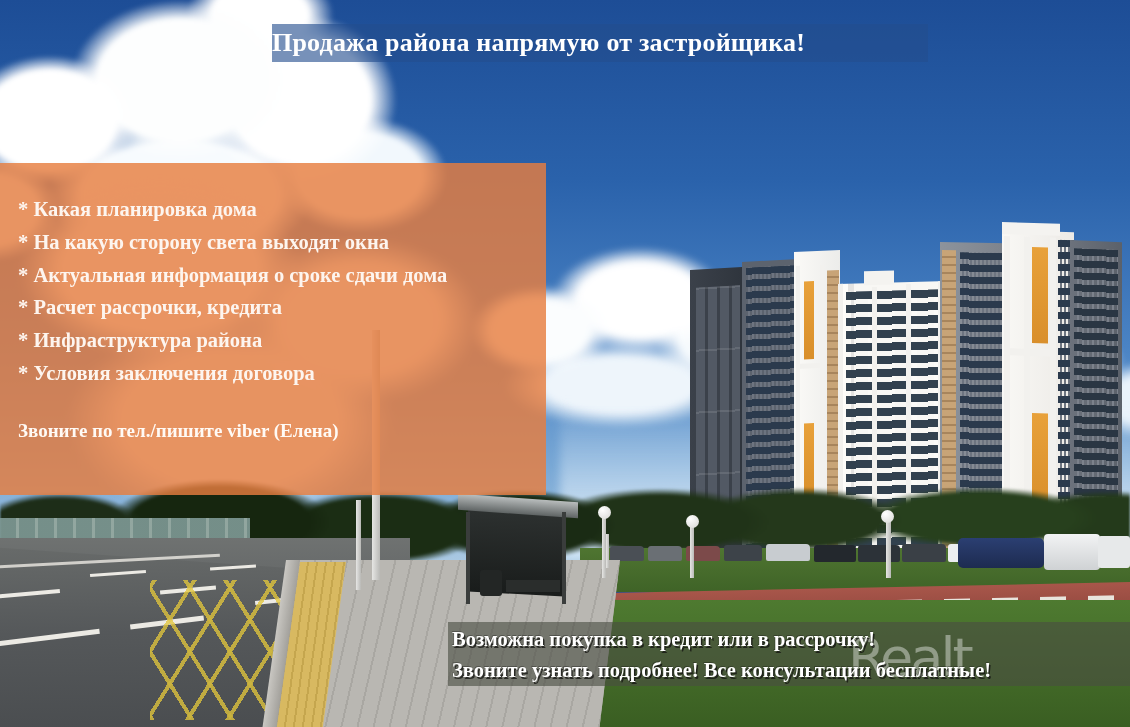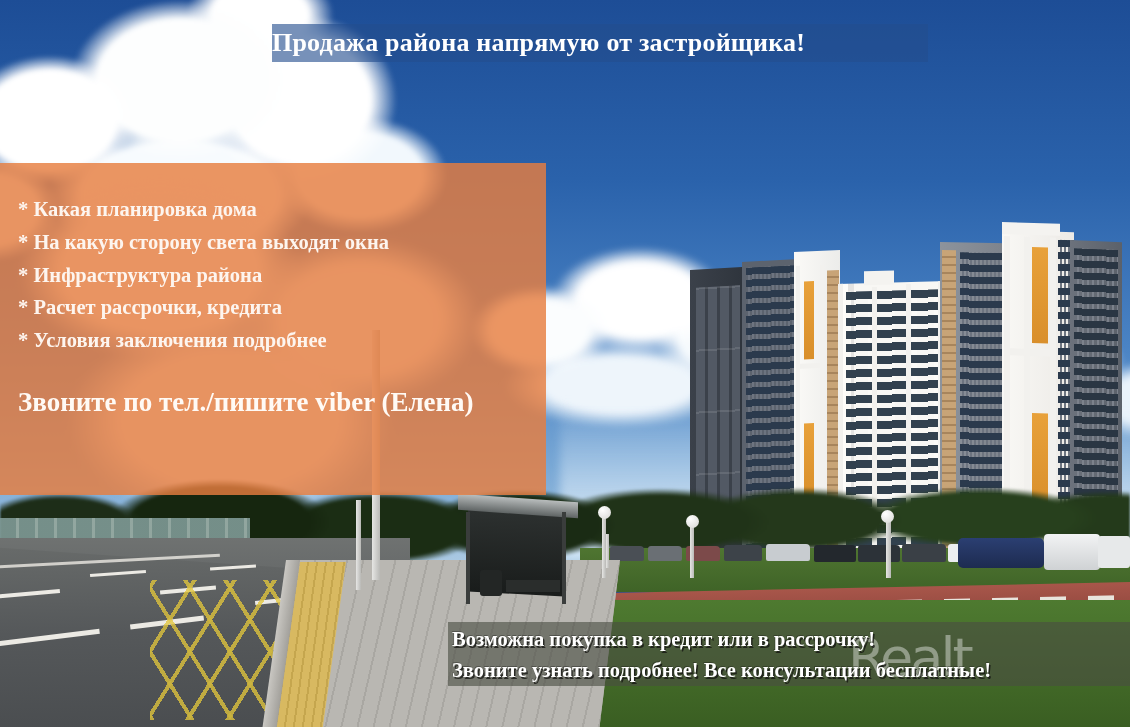--- a/index.html
+++ b/index.html
@@ -272,21 +272,21 @@
     position:absolute; left:0; top:163px; width:546px; height:332px;
     background:rgba(231,126,63,.82);
     padding:30px 0 0 18px;
   }
   .orangePanel ul { list-style:none; }
   .orangePanel li {
     color:#fdf5ef; font-weight:bold; font-size:20.5px; line-height:1.60;
     white-space:nowrap;
   }
   .orangePanel .callLine {
-    margin-top:30px; color:#fffaf5; font-weight:bold; font-size:27px;
+    margin-top:30px; color:#fffaf5; font-weight:bold; font-size:19px;
     white-space:nowrap;
   }
 
   .grayBand {
     position:absolute; left:448px; top:622px; width:682px; height:64px;
     background:rgba(74,78,66,.62);
   }
   .bottomText {
     position:absolute; left:452px; top:624px; width:680px;
     color:#fff; font-weight:bold; font-size:20.5px; line-height:1.52;
@@ -429,23 +429,24 @@
   <div class="lampPost" style="left:606px;top:534px;width:3px;height:34px;"></div>
 
   <div class="blueBandTop"></div>
   <div class="titleTop">Продажа района напрямую от застройщика!</div>
 
 
   <div class="orangePanel">
     <ul>
       <li>* Какая планировка дома</li>
       <li>* На какую сторону света выходят окна</li>
+      <li>* Актуальная информация о сроке сдачи дома</li>
+      <li>* Расчет рассрочки, кредита</li>
       <li>* Инфраструктура района</li>
-      <li>* Расчет рассрочки, кредита</li>
-      <li>* Условия заключения подробнее</li>
+      <li>* Условия заключения договора</li>
     </ul>
     <div class="callLine">Звоните по тел./пишите viber (Елена)</div>
   </div>
 
   <div class="grayBand"></div>
   <div class="watermark">Realt</div>
   <div class="bottomText">
     <span class="ln">Возможна покупка в кредит или в рассрочку!</span>
     <span class="ln">Звоните узнать подробнее! Все консультации бесплатные!</span>
   </div>

